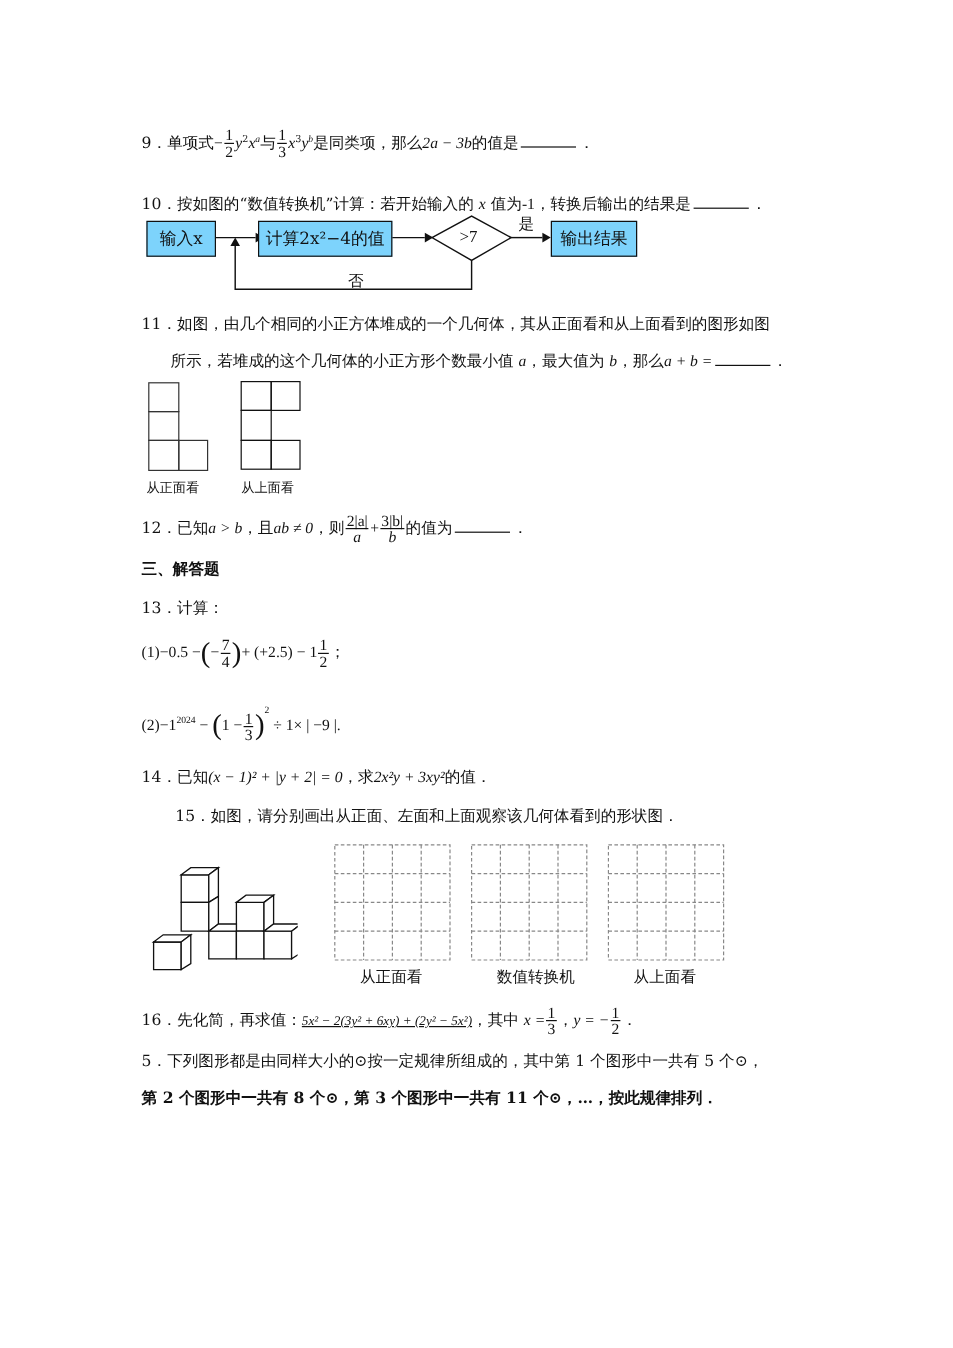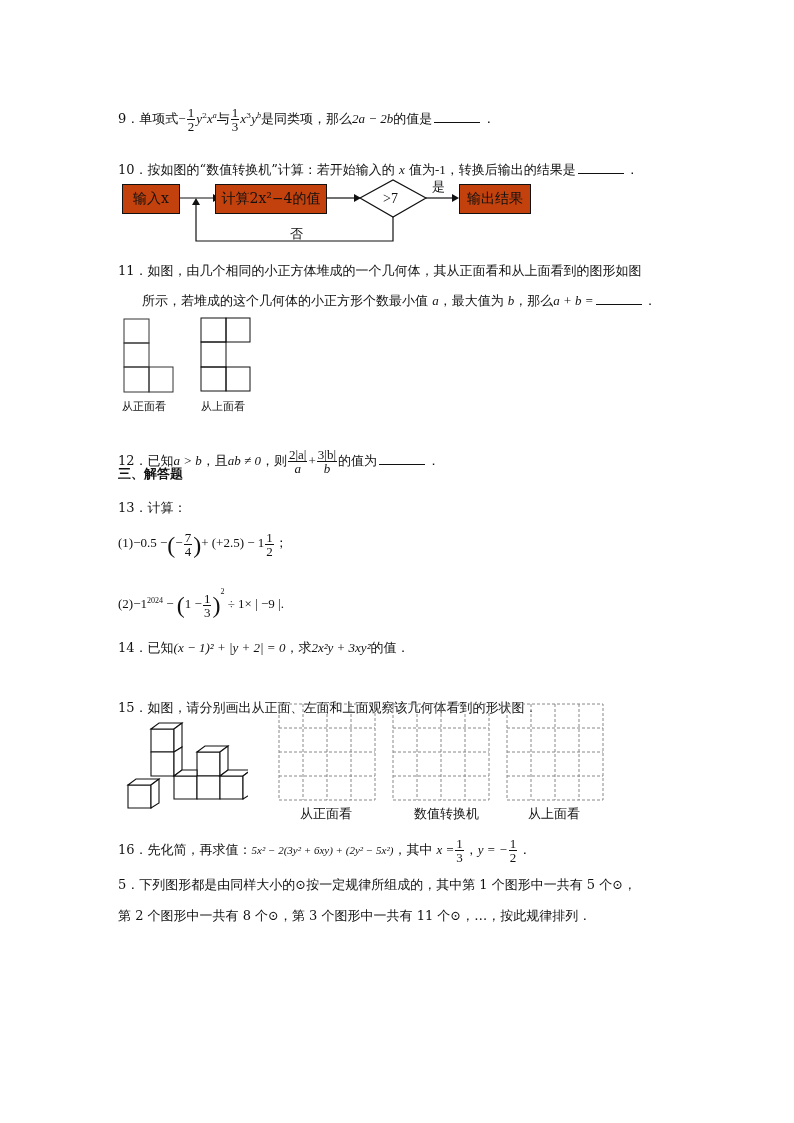--- a/index.html
+++ b/index.html
@@ -9,34 +9,34 @@
   .it { font-style: italic; font-family: "Liberation Serif", serif; }
   .m { font-family: "Liberation Serif", serif; }
   .frac { display: inline-flex; flex-direction: column; align-items: center; vertical-align: middle; margin: 0 1px; line-height: 13px; font-family: "Liberation Serif", serif; }
   .frac .num { border-bottom: 1px solid #111; padding: 0 1px; }
   .frac .den { padding: 0 1px; }
   sup { font-size: 8px; }
   .blank { display: inline-block; width: 46px; border-bottom: 1px solid #111; height: 12px; vertical-align: baseline; margin: 0 2px; }
   .heading { font-weight: bold; font-family: Liberation Sans, sans-serif; }
   .paren-big { font-size: 24px; font-family: "Liberation Serif", serif; vertical-align: middle; font-weight: 100; }
   .cap { position: absolute; font-size: 12px; font-family: "DejaVu Sans", sans-serif; }
-  .box { position: absolute; border: 1.2px solid #111; display: flex; align-items: center; justify-content: center; font-size: 14px; background:#c2410c; }
+  .box { position: absolute; border: 1.2px solid #111; display: flex; align-items: center; justify-content: center; font-size: 14px; background:#7dd3fc; }
   svg { position: absolute; }
 </style>
 </head>
 <body>
 
 <div class="line" style="top:106px;">
   <span>9．</span><span>单项式</span><span class="m">−</span><span class="frac">
       <span class="num">1</span>
       <span class="den">2</span>
     </span><span class="it">y</span><sup>2</sup><span class="it">x</span><sup class="it">a</sup><span>与</span><span class="frac">
       <span class="num">1</span>
       <span class="den">3</span>
-    </span><span class="it">x</span><sup>3</sup><span class="it">y</span><sup class="it">b</sup><span>是同类项，那么</span><span class="it">2a − 2b</span><span>的值是</span><span class="blank"></span><span>．</span>
+    </span><span class="it">x</span><sup>3</sup><span class="it">y</span><sup class="it">b</sup><span>是同类项，那么</span><span class="it">2a − 3b</span><span>的值是</span><span class="blank"></span><span>．</span>
 </div>
 
 <div class="line" style="top:144px;margin-top:16px;">
   <span>10．</span><span>按如图的“数值转换机”计算：若开始输入的</span> <span class="it">x</span> <span>值为</span><span class="m">-1</span><span>，转换后输出的结果是</span><span class="blank"></span><span>．</span>
 </div>
 
 <svg width="440" height="80" style="left:110px; top:170px;" viewBox="0 0 440 80">
   <line x1="68" y1="28" x2="103" y2="28" stroke="#111" stroke-width="1.2"></line>
   <polygon points="103,24 110,28 103,32" fill="#111"></polygon>
   <line x1="216" y1="28" x2="244" y2="28" stroke="#111" stroke-width="1.2"></line>
@@ -77,21 +77,21 @@
     <rect x="91" y="8" width="25" height="24"></rect>
     <rect x="116" y="8" width="24" height="24"></rect>
     <rect x="91" y="32" width="25" height="25"></rect>
     <rect x="91" y="57" width="25" height="24"></rect>
     <rect x="116" y="57" width="24" height="24"></rect>
   </g>
 </svg>
 <div class="cap" style="left:122px; top:399px; font-size:11px;">从正面看</div>
 <div class="cap" style="left:201px; top:399px; font-size:11px;">从上面看</div>
 
-<div class="line" style="top:448px;">
+<div class="line" style="top:427px;">
   <span>12．</span><span>已知</span><span class="it">a &gt; b</span><span>，且</span><span class="it">ab ≠ 0</span><span>，则</span><span class="frac">
       <span class="num">2|a|</span>
       <span class="den it">a</span>
     </span><span class="m">+</span><span class="frac">
       <span class="num">3|b|</span>
       <span class="den it">b</span>
     </span><span>的值为</span><span class="blank"></span><span>．</span>
 </div>
 
 <div class="line heading" style="top:464px;">三、解答题</div>
@@ -112,21 +112,21 @@
   <span>(2)</span><span>−1</span><sup>2024</sup> <span>−</span> <span class="paren-big">(</span><span>1 −</span><span class="frac">
       <span class="num">1</span>
       <span class="den">3</span>
     </span><span class="paren-big">)</span><sup style="vertical-align:14px;">2</sup> <span>÷ 1× | −9 |</span><span>.</span>
 </div>
 
 <div class="line" style="top:638px;">
   <span>14．</span><span>已知</span><span class="it">(x − 1)² + |y + 2| = 0</span><span>，求</span><span class="it">2x²y + 3xy²</span><span>的值．</span>
 </div>
 
-<div class="line" style="top:698px;">
+<div class="line" style="top:671px;margin-left:28px;">
   <span>15．</span><span>如图，请分别画出从正面、左面和上面观察该几何体看到的形状图．</span>
 </div>
 
 <svg width="130" height="110" style="left:118px; top:700px;" viewBox="0 0 130 110" fill="#fff" stroke="#111" stroke-width="1.1">
 
   <polygon points="33,29 56,29 56,52 33,52"></polygon>
   <polygon points="33,29 41,23 64,23 56,29"></polygon>
   <polygon points="56,29 64,23 64,47 56,52"></polygon>
   <polygon points="33,52 56,52 56,76 33,76"></polygon>
   <polygon points="56,52 64,47 64,70 56,76"></polygon>
@@ -178,27 +178,27 @@
     <line x1="1" y1="25" x2="97" y2="25"></line>
       <line x1="1" y1="49" x2="97" y2="49"></line>
       <line x1="1" y1="73" x2="97" y2="73"></line>
   </g>
 </svg>
 <div class="cap" style="left:300px; top:805px; font-size:13px;">从正面看</div>
 <div class="cap" style="left:414px; top:805px; font-size:13px;">数值转换机</div>
 <div class="cap" style="left:528px; top:805px; font-size:13px;">从上面看</div>
 
 <div class="line" style="top:837px;">
-  <span>16．</span><span>先化简，再求值：</span><span class="it" style="font-size:11px;">5x² − 2(3y² + 6xy) + (2y² − 5x²)</span><span>，其中</span> <span class="it">x =</span><span class="frac">
+  <span>16．</span><span>先化简，再求值：</span><span class="it" style="font-size:11px;text-decoration:underline;">5x² − 2(3y² + 6xy) + (2y² − 5x²)</span><span>，其中</span> <span class="it">x =</span><span class="frac">
       <span class="num">1</span>
       <span class="den">3</span>
     </span><span>，</span><span class="it">y = −</span><span class="frac">
       <span class="num">1</span>
       <span class="den">2</span>
     </span><span>．</span>
 </div>
 
 <div class="line" style="top:875px;">
   <span>5．</span><span>下列图形都是由同样大小的⊙按一定规律所组成的，其中第 1 个图形中一共有 5 个⊙，</span>
 </div>
-<div class="line" style="top:906px;">
+<div class="line" style="top:906px;font-weight:bold;">
   <span>第 2 个图形中一共有 8 个⊙，第 3 个图形中一共有 11 个⊙，…，按此规律排列．</span>
 </div>
 
 </body></html>

